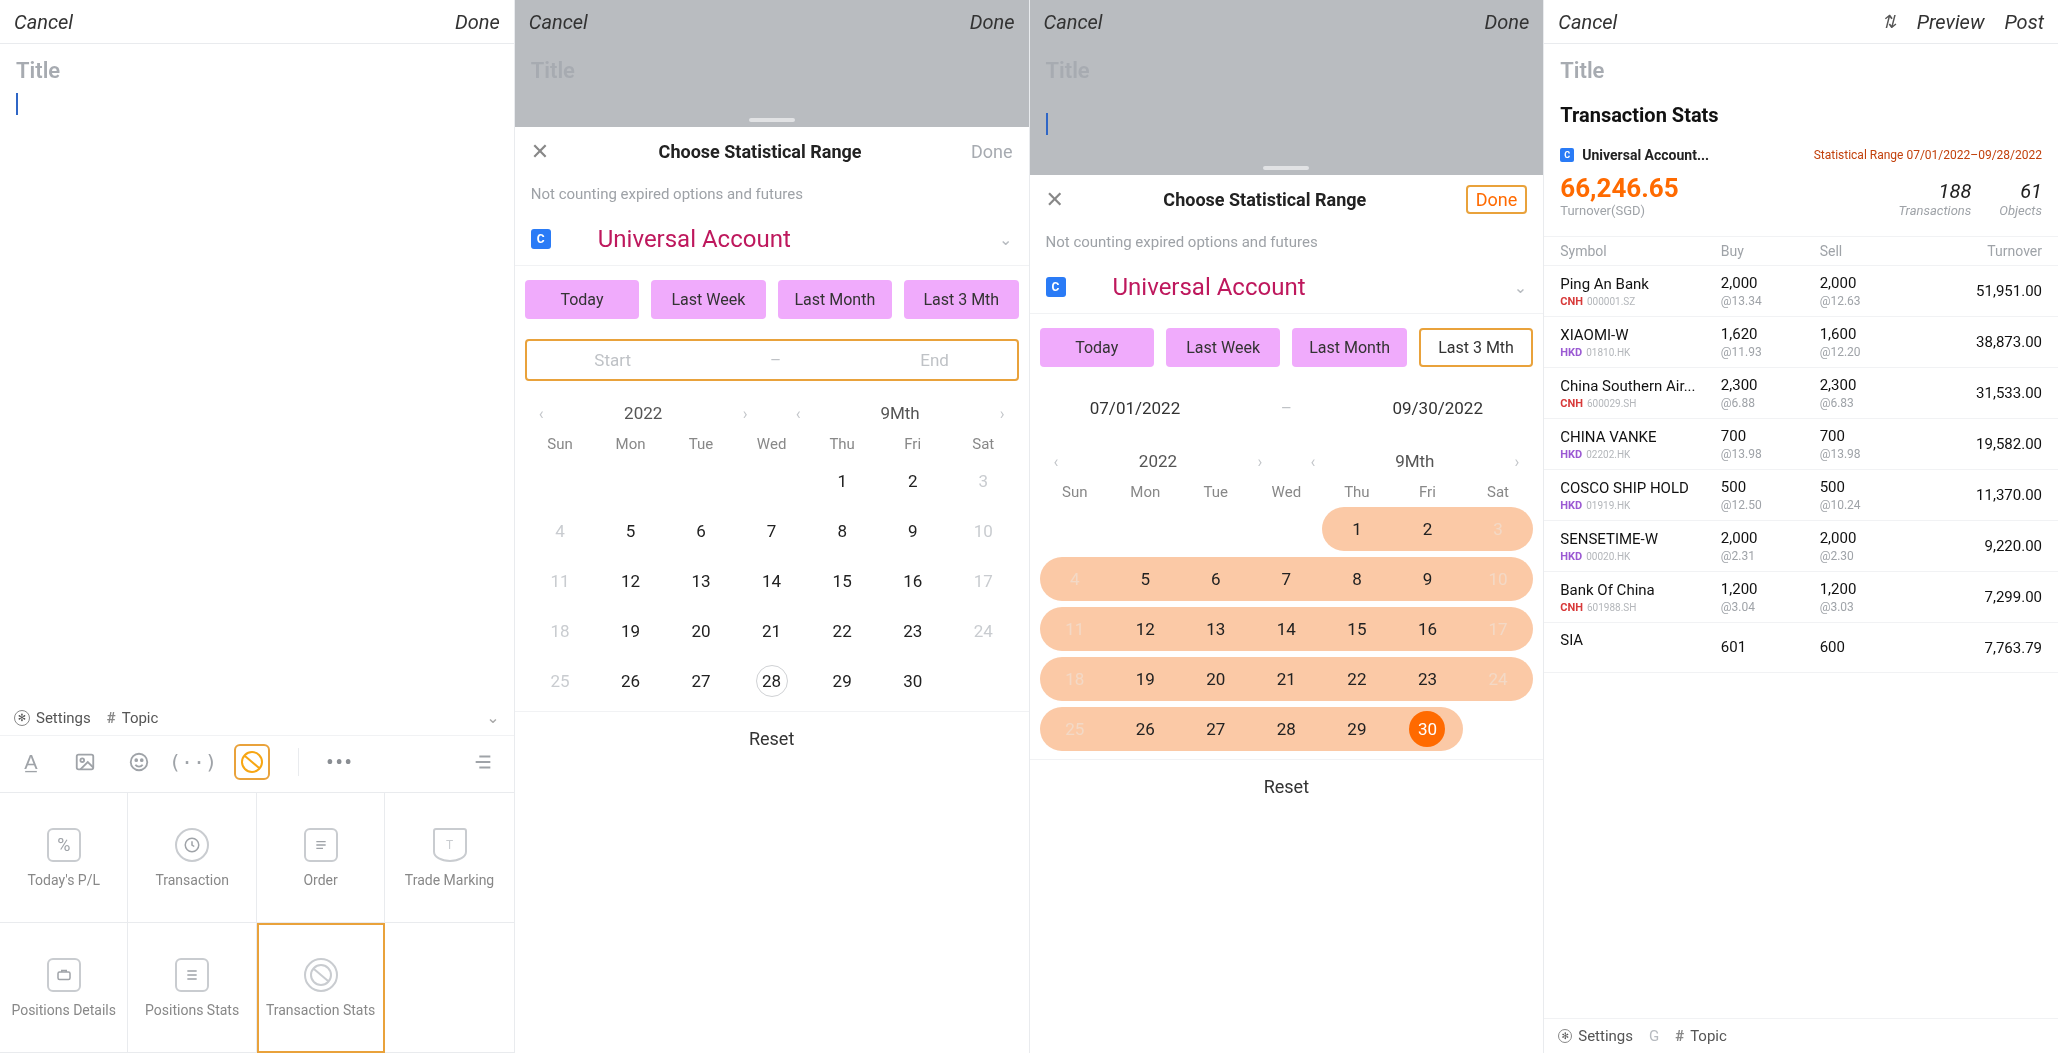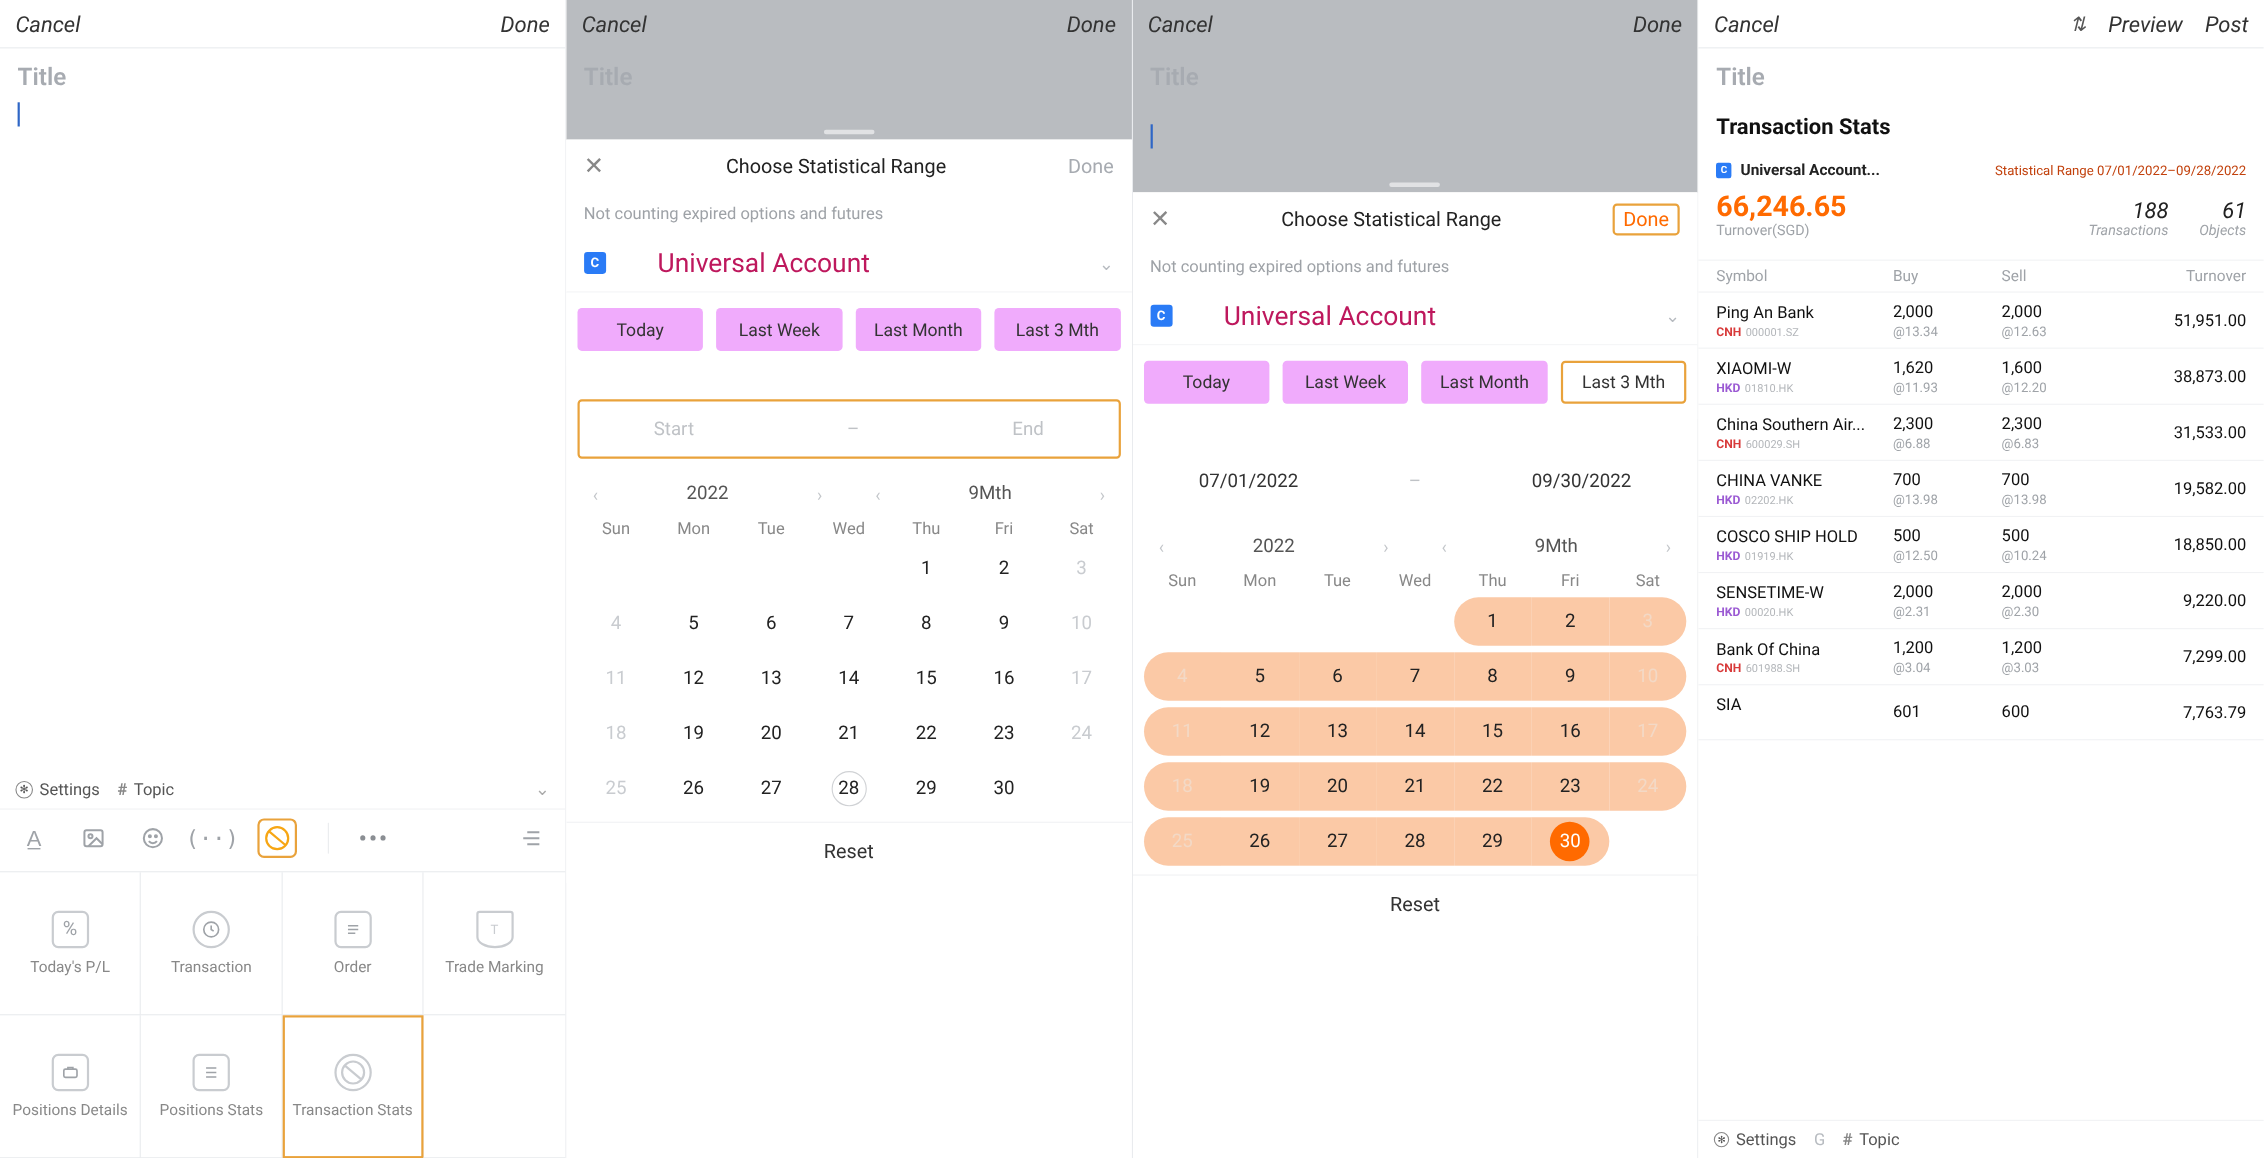--- a/index.html
+++ b/index.html
@@ -64,37 +64,37 @@
 .share-ico.round{border-radius:50%;}
 
 
 .sheet-header-wrap{background:var(--grey-bg);}
 .sheet-header-wrap .title-area{padding-bottom:30px;}
 .pull-handle{height:14px;display:flex;align-items:center;justify-content:center;}
 .pull-handle span{width:46px;height:4px;border-radius:2px;background:#e1e2e4;}
 
 .range-sheet{display:flex;flex-direction:column;background:#fff;}
 .sheet-bar{height:48px;display:flex;align-items:center;justify-content:space-between;padding:0 16px;background:#fff;}
-.sheet-title{font-size:18px;font-weight:400;color:#222;}
+.sheet-title{font-size:18px;font-weight:700;color:#222;}
 .sheet-close{font-size:22px;color:#888;cursor:pointer;}
 .sheet-done{font-size:18px;color:#a7abb1;}
 .sheet-done.active{color:var(--accent);border:2px solid var(--hl-border);border-radius:4px;padding:2px 8px;}
 
 .note-row{padding:10px 16px 14px;color:#9ea2a7;font-size:15px;background:#fff;}
 .acct-row{display:flex;align-items:center;gap:10px;padding:8px 16px 12px;background:#fff;border-bottom:1px solid var(--border2);}
 .acct-badge{width:20px;height:20px;border-radius:3px;background:#2a7bf6;color:#fff;font-size:12px;font-weight:700;display:inline-flex;align-items:center;justify-content:center;}
 .acct-label{font-size:24px;color:#be185d;flex:1;margin-left:37px;}
 .acct-chev{color:#b7bbc0;font-size:16px;}
 
 .chips-row{display:flex;gap:12px;padding:14px 10px;background:#fff;}
 .chip-btn{flex:1;padding:10px 0;font-size:16px;color:#333;background:#f0abfc;border-radius:4px;text-align:center;cursor:pointer;}
 .chip-btn.ring{background:#fff;outline:2px solid var(--hl-border);outline-offset:-2px;}
 
 .date-range-row{display:flex;align-items:center;justify-content:center;gap:24px;padding:6px 10px 14px;}
-.date-box{flex:1;height:54px;display:flex;align-items:center;justify-content:space-around;border-radius:4px;font-size:17px;margin-top:24px;}
+.date-box{flex:1;height:42px;display:flex;align-items:center;justify-content:space-around;border-radius:4px;font-size:17px;}
 .date-box.empty{color:#bfc2c6;outline:2px solid var(--hl-border);outline-offset:-2px;}
 .date-box .dash{color:#bfc2c6;}
 .date-box.filled{color:#333;background:#fff;}
 
 .year-month-row{display:flex;}
 .ym-half{flex:1;display:flex;align-items:center;justify-content:space-between;padding:8px 24px;color:#555;font-size:17px;}
 .ym-arrow{color:#c3c6ca;cursor:pointer;font-size:16px;}
 
 .dow-row{display:grid;grid-template-columns:repeat(7,1fr);padding:4px 10px;color:#888;font-size:15px;text-align:center;}
 
@@ -580,21 +580,21 @@
             <div class="sym-sub"><span class="cur-tag cur-HKD">HKD</span><span class="code-txt">01919.HK</span></div>
           </div>
           <div>
             <div class="qty">500</div>
             <div class="at">@12.50</div>
           </div>
           <div>
             <div class="qty">500</div>
             <div class="at">@10.24</div>
           </div>
-          <div class="tr-val">18,850.00</div>
+          <div class="tr-val">11,370.00</div>
         </div>
         <div class="tbl-row">
           <div>
             <div class="sym-name">SENSETIME-W</div>
             <div class="sym-sub"><span class="cur-tag cur-HKD">HKD</span><span class="code-txt">00020.HK</span></div>
           </div>
           <div>
             <div class="qty">2,000</div>
             <div class="at">@2.31</div>
           </div>

